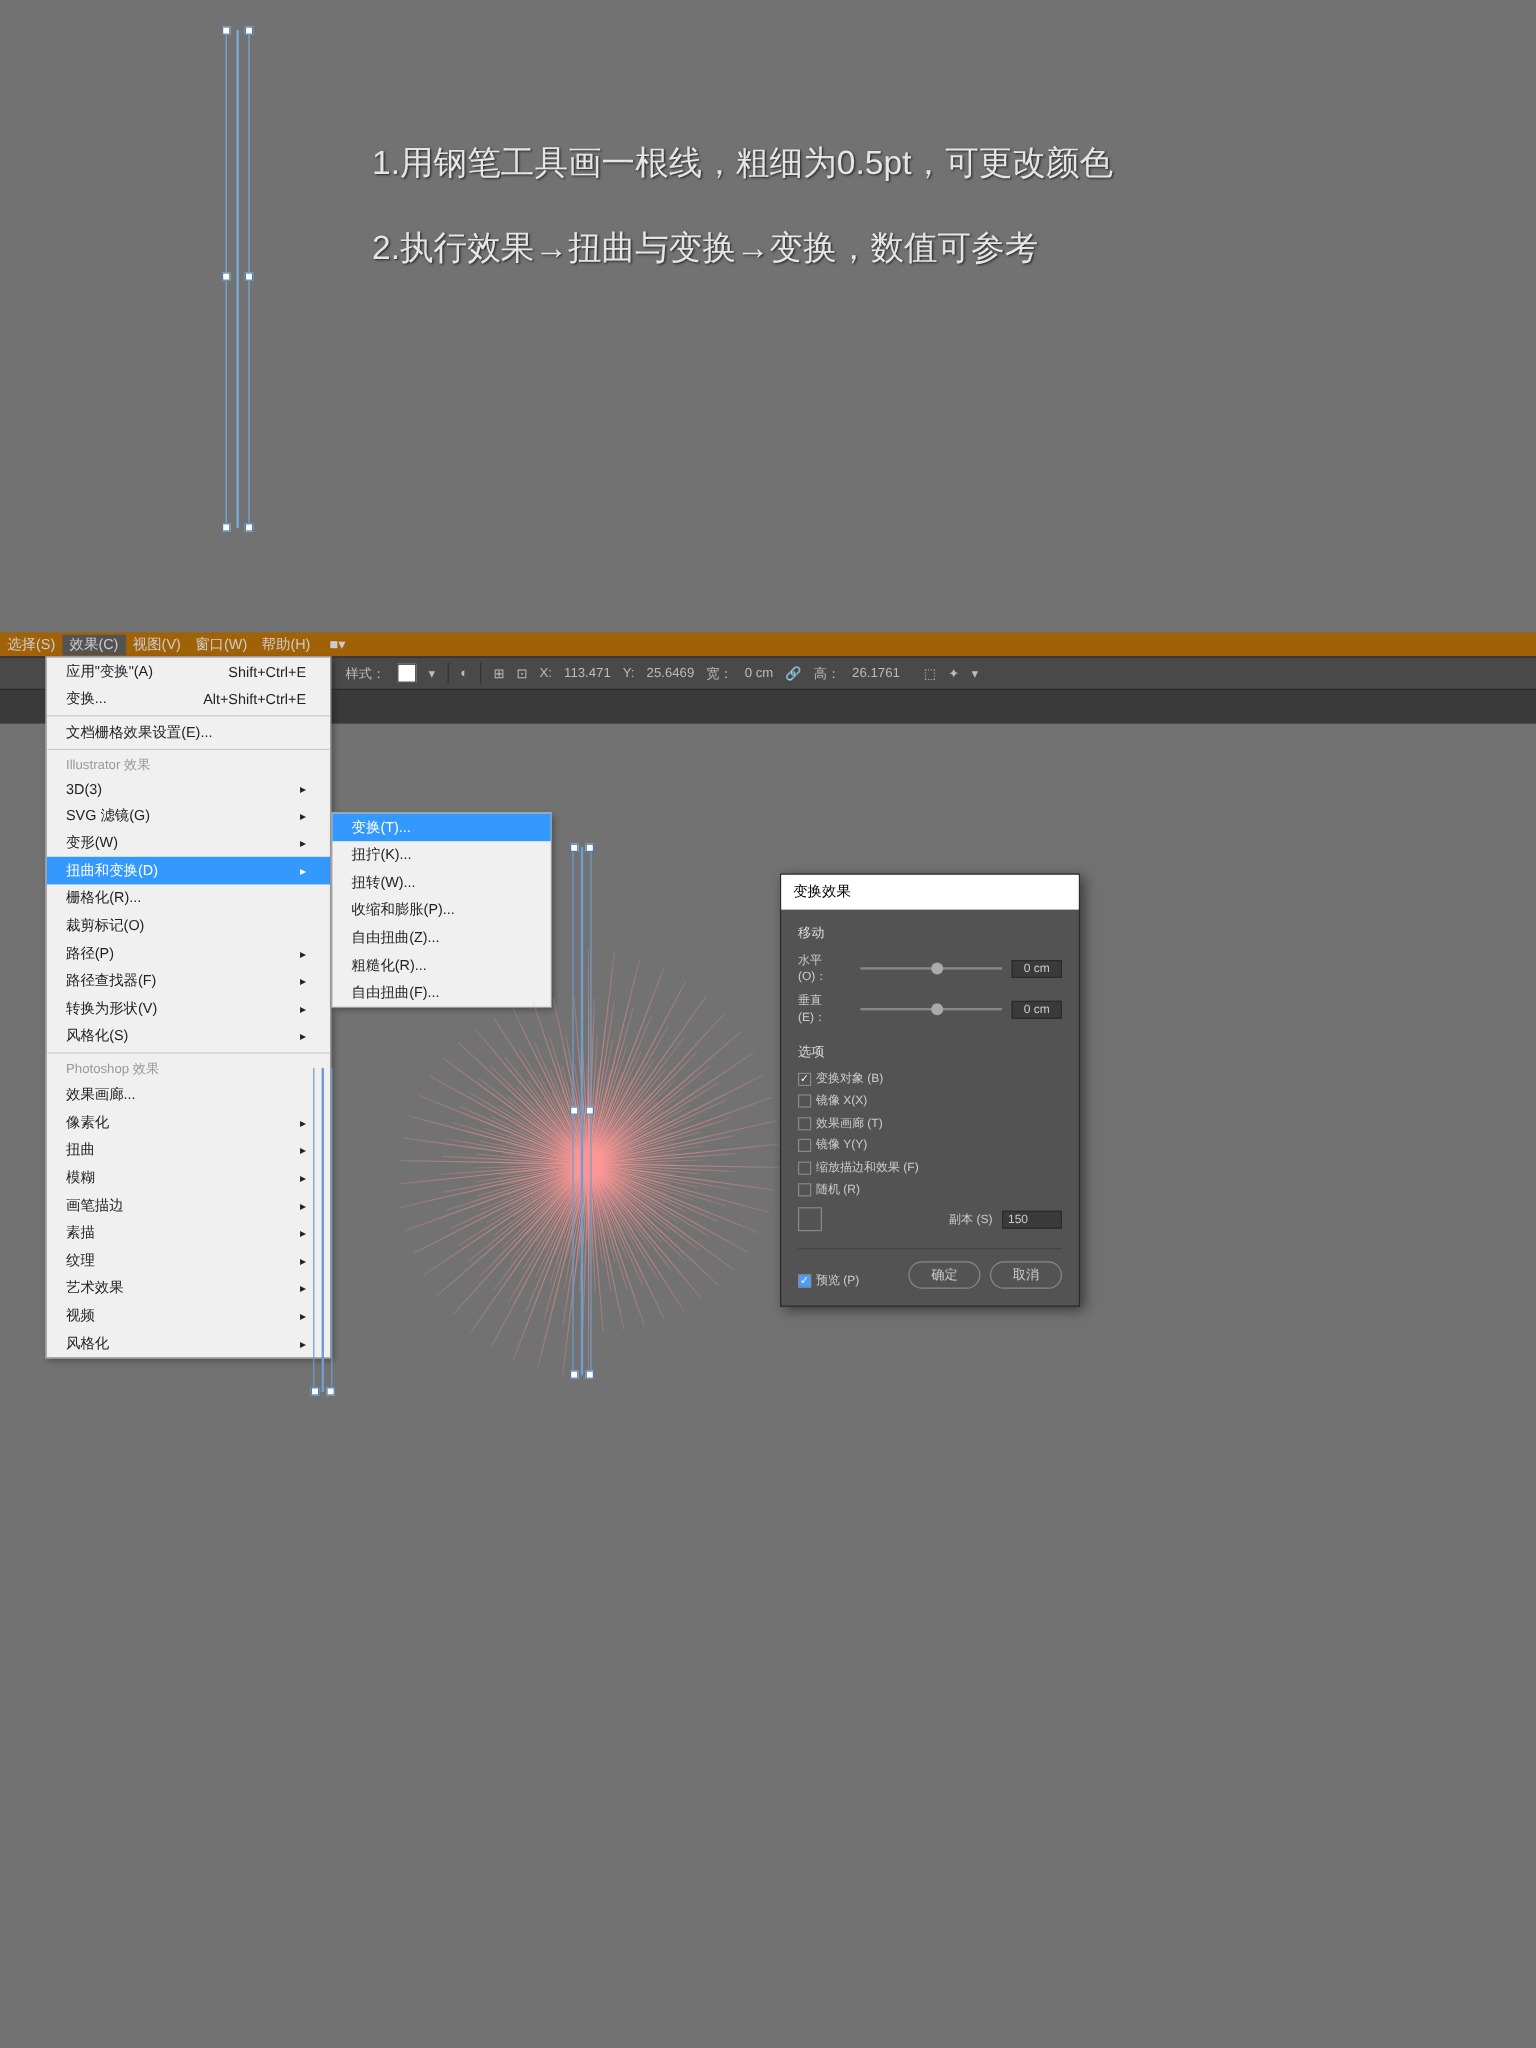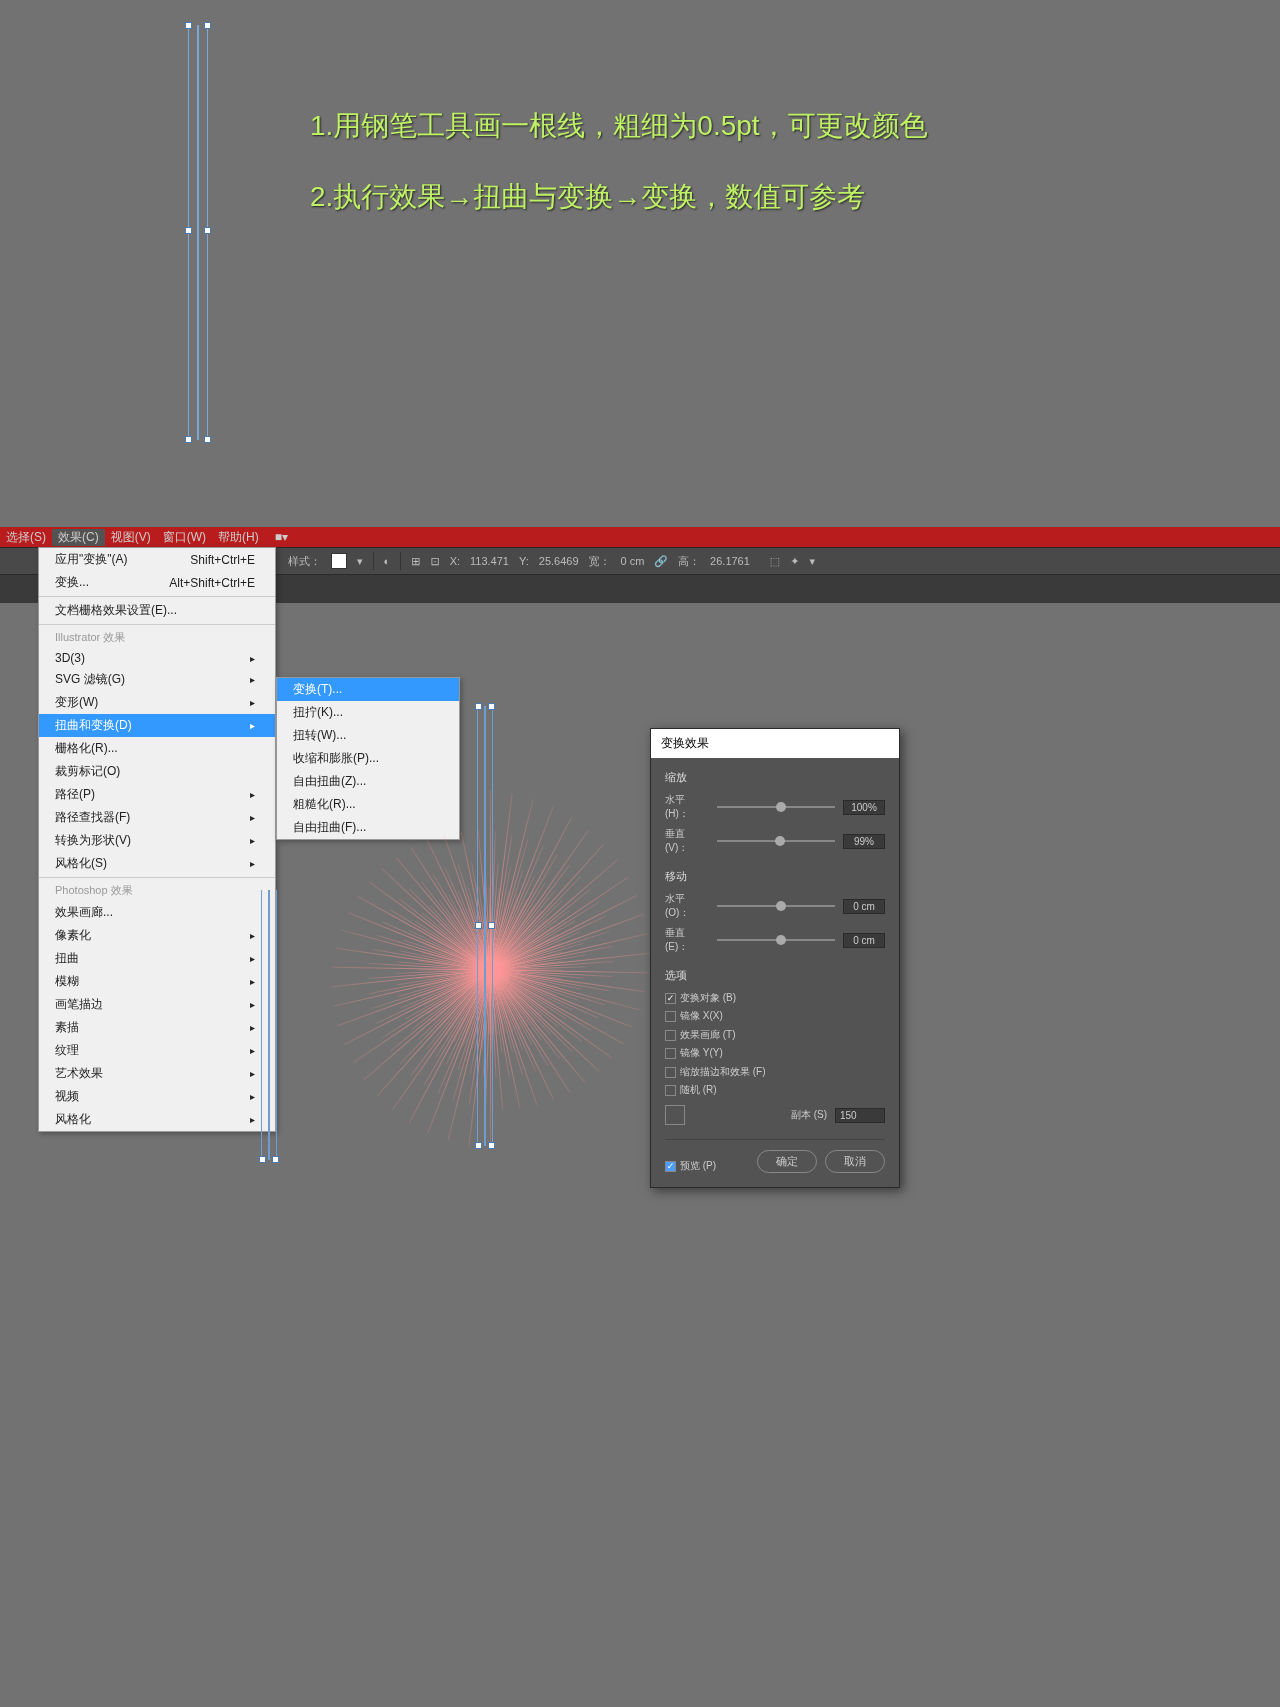--- a/index.html
+++ b/index.html
@@ -13,25 +13,25 @@
 .line-outer2 { position: absolute; right: 2px; top: 0; width: 1px; height: 100%; background: #7aa8d9; }
 .anchor { position: absolute; width: 7px; height: 7px; background: #fff; border: 1px solid #4a7ab0; }
 .anchor.a1 { top: -3px; left: -1px; }
 .anchor.a2 { top: -3px; right: -1px; }
 .anchor.a3 { top: 202px; left: -1px; }
 .anchor.a4 { top: 202px; right: -1px; }
 .anchor.a5 { bottom: -3px; left: -1px; }
 .anchor.a6 { bottom: -3px; right: -1px; }
 
 
-.instructions { position: absolute; top: 106px; left: 310px; color: #bef264; font-size: 28px; line-height: 1.4; text-shadow: 1px 1px 2px rgba(0,0,0,0.7); }
+.instructions { position: absolute; top: 116px; left: 310px; color: #e5e5e5; font-size: 28px; line-height: 1.4; text-shadow: 1px 1px 2px rgba(0,0,0,0.7); }
 .instructions p { margin-bottom: 32px; font-weight: 500; }
 
 
-.menubar { position: absolute; top: 527px; left: 0; width: 100%; height: 20px; background: #b91c1c; display: flex; align-items: center; font-size: 12px; color: #ccc; }
+.menubar { position: absolute; top: 527px; left: 0; width: 100%; height: 20px; background: #a16207; display: flex; align-items: center; font-size: 12px; color: #ccc; }
 .menubar span { padding: 0 6px; cursor: default; }
 .menubar span.active { background: #535353; }
 
 
 .toolbar { position: absolute; top: 547px; left: 0; width: 100%; height: 28px; background: #494949; border-top: 1px solid #2a2a2a; border-bottom: 1px solid #2a2a2a; display: flex; align-items: center; font-size: 11px; color: #bbb; padding: 0 8px; gap: 10px; }
 .tb-text { white-space: nowrap; }
 .tb-swatch { width: 16px; height: 16px; background: #fff; border: 1px solid #333; }
 .tb-sep { width: 1px; height: 18px; background: #333; }
 
 
@@ -491,37 +491,20 @@
   <div class="anchor" style="top:216px;left:-1px"></div>
   <div class="anchor" style="top:216px;right:-1px"></div>
   <div class="anchor" style="bottom:-3px;left:-1px"></div>
   <div class="anchor" style="bottom:-3px;right:-1px"></div>
 </div>
 
 <div class="dialog">
   <div class="dialog-title">变换效果</div>
   <div class="dialog-body">
     <div class="dialog-section">
-      <div class="section-label">缩放</div>
-      <div class="slider-row">
-        <span class="slider-label">水平 (H)：</span>
-        <div class="slider-track">
-            <div class="slider-thumb" style="left:50%"></div>
-          </div>
-        <span class="slider-value">100%</span>
-      </div>
-      <div class="slider-row">
-        <span class="slider-label">垂直 (V)：</span>
-        <div class="slider-track">
-            <div class="slider-thumb" style="left:49%"></div>
-          </div>
-        <span class="slider-value">99%</span>
-      </div>
-    </div>
-    <div class="dialog-section">
       <div class="section-label">移动</div>
       <div class="slider-row">
         <span class="slider-label">水平 (O)：</span>
         <div class="slider-track">
             <div class="slider-thumb" style="left:50%"></div>
           </div>
         <span class="slider-value">0 cm</span>
       </div>
       <div class="slider-row">
         <span class="slider-label">垂直 (E)：</span>

